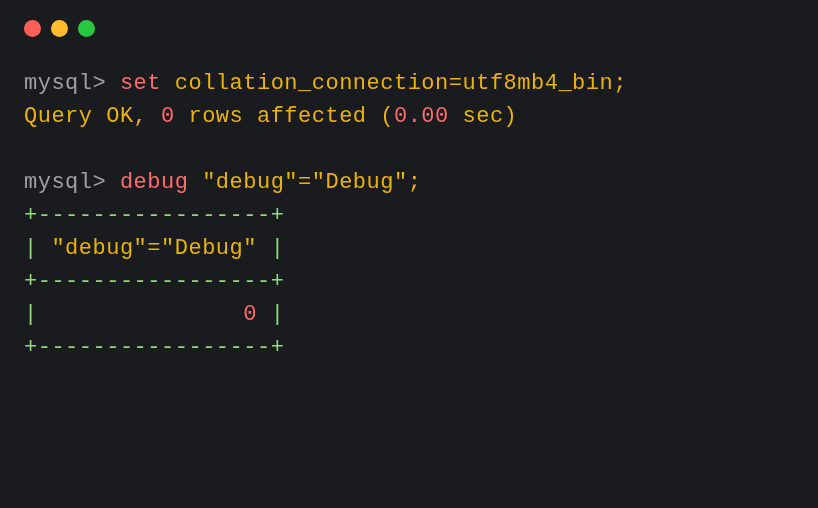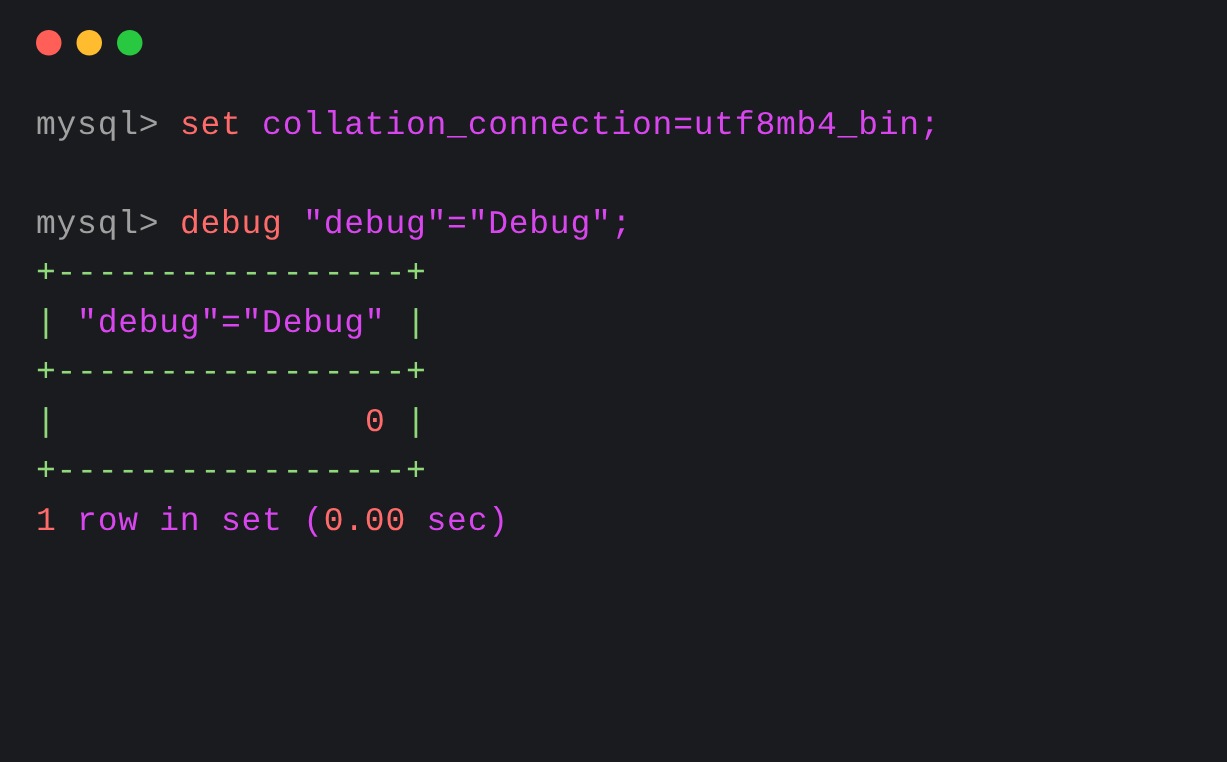--- a/index.html
+++ b/index.html
@@ -35,49 +35,49 @@
 
     .terminal {
       padding: 16px 24px 24px 24px;
       letter-spacing: 0.5px;
     }
     .line {
       white-space: pre;
     }
     .prompt-gray { color: #a0a0a0; }
     .kw-red { color: #ff6b6b; text-align: right; }
-    .text-white { color: #d946ef; text-align: center; }
+    .text-white { color: #eab308; text-align: center; }
     .num-red { color: #ff6b6b; }
     .border-green { color: #8fd97b; }
     .one-red { color: #ff6b6b; }
     .spacer { height: 33px; }
   </style>
 </head>
 <body>
 
 <div class="window-dots">
   <div class="dot dot-red"></div>
   <div class="dot dot-yellow"></div>
   <div class="dot dot-green"></div>
 </div>
 
 <div class="terminal">
 
   <div class="line"><span class="prompt-gray">mysql&gt; </span><span class="kw-red">set</span><span class="text-white"> collation_connection=utf8mb4_bin;</span></div>
 
+  <div class="line"><span class="text-white">Query OK, </span><span class="num-red">0</span><span class="text-white"> rows affected (</span><span class="num-red">0.00</span><span class="text-white"> sec)</span></div>
 
   <div class="spacer"></div>
 
   <div class="line"><span class="prompt-gray">mysql&gt; </span><span class="kw-red">debug</span><span class="text-white"> "debug"="Debug";</span></div>
 
   <div class="line border-green">+-----------------+</div>
 
   <div class="line"><span class="border-green">|</span><span class="text-white"> "debug"="Debug" </span><span class="border-green">|</span></div>
 
   <div class="line border-green">+-----------------+</div>
 
   <div class="line"><span class="border-green">|</span><span class="text-white">               </span><span class="num-red">0</span><span class="text-white"> </span><span class="border-green">|</span></div>
 
   <div class="line border-green">+-----------------+</div>
 
-  <div class="line"><span class="one-red">1</span><span class="text-white"> row in set (</span><span class="num-red">0.00</span><span class="text-white"> sec)</span></div>
 
 </div>
 
 </body></html>

